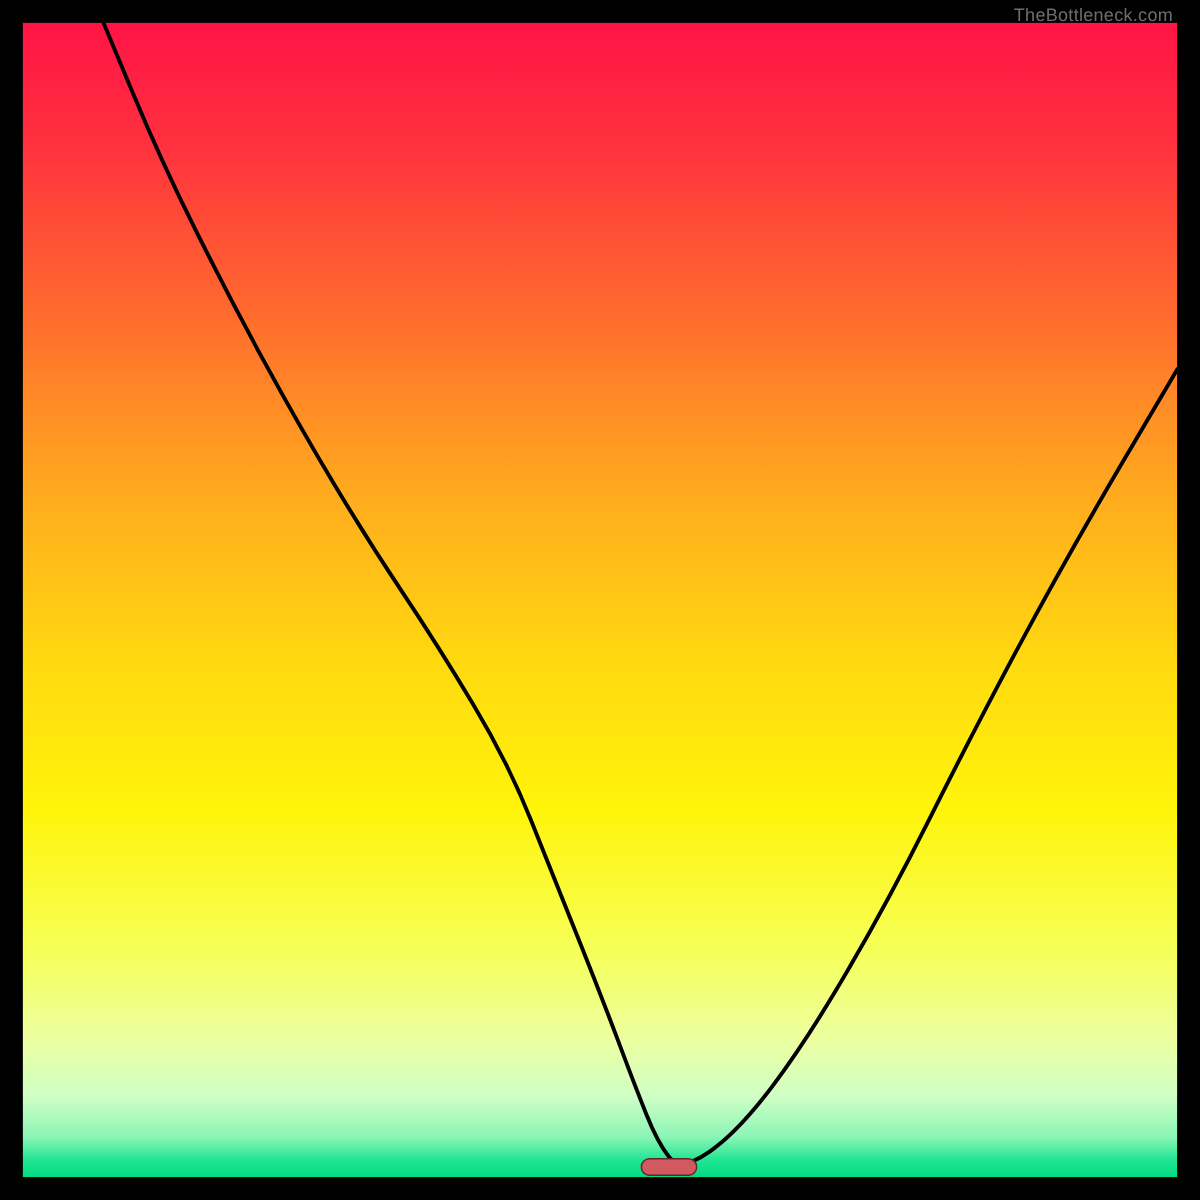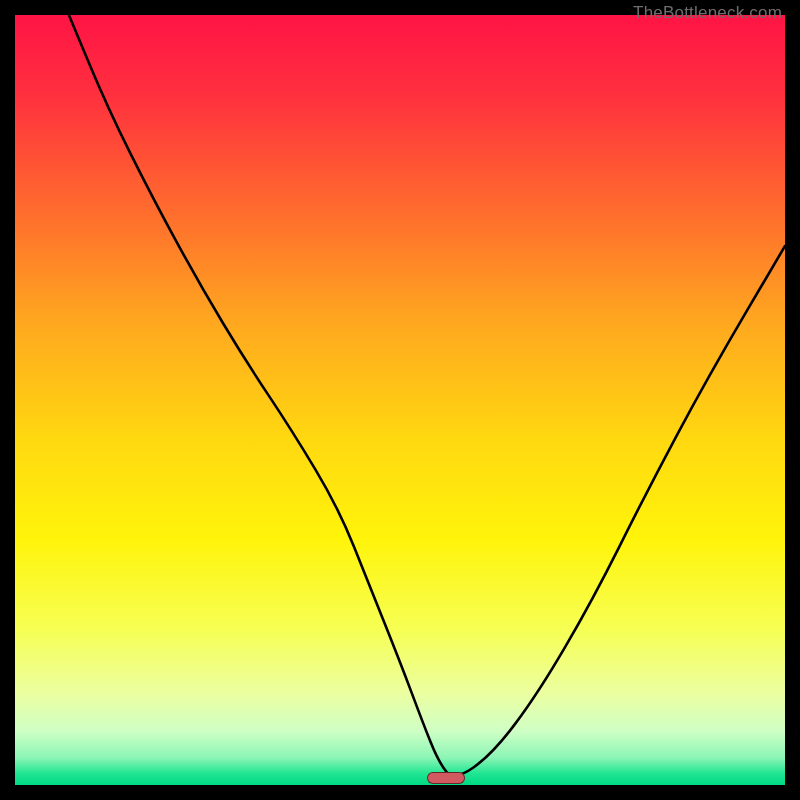--- a/index.html
+++ b/index.html
@@ -38,21 +38,21 @@
     left: 0;
     top: 0;
     width: 100%;
     height: 100%;
   }
   .watermark {
     position: absolute;
     top: 3px;
     right: 18px;
     font-family: Arial, Helvetica, sans-serif;
-    font-size: 17px;
+    font-size: 12px;
     color: #6e6e6e;
     letter-spacing: 0.2px;
     user-select: none;
   }
   .marker {
     position: absolute;
     border-radius: 999px;
   }
 </style>
 </head>

